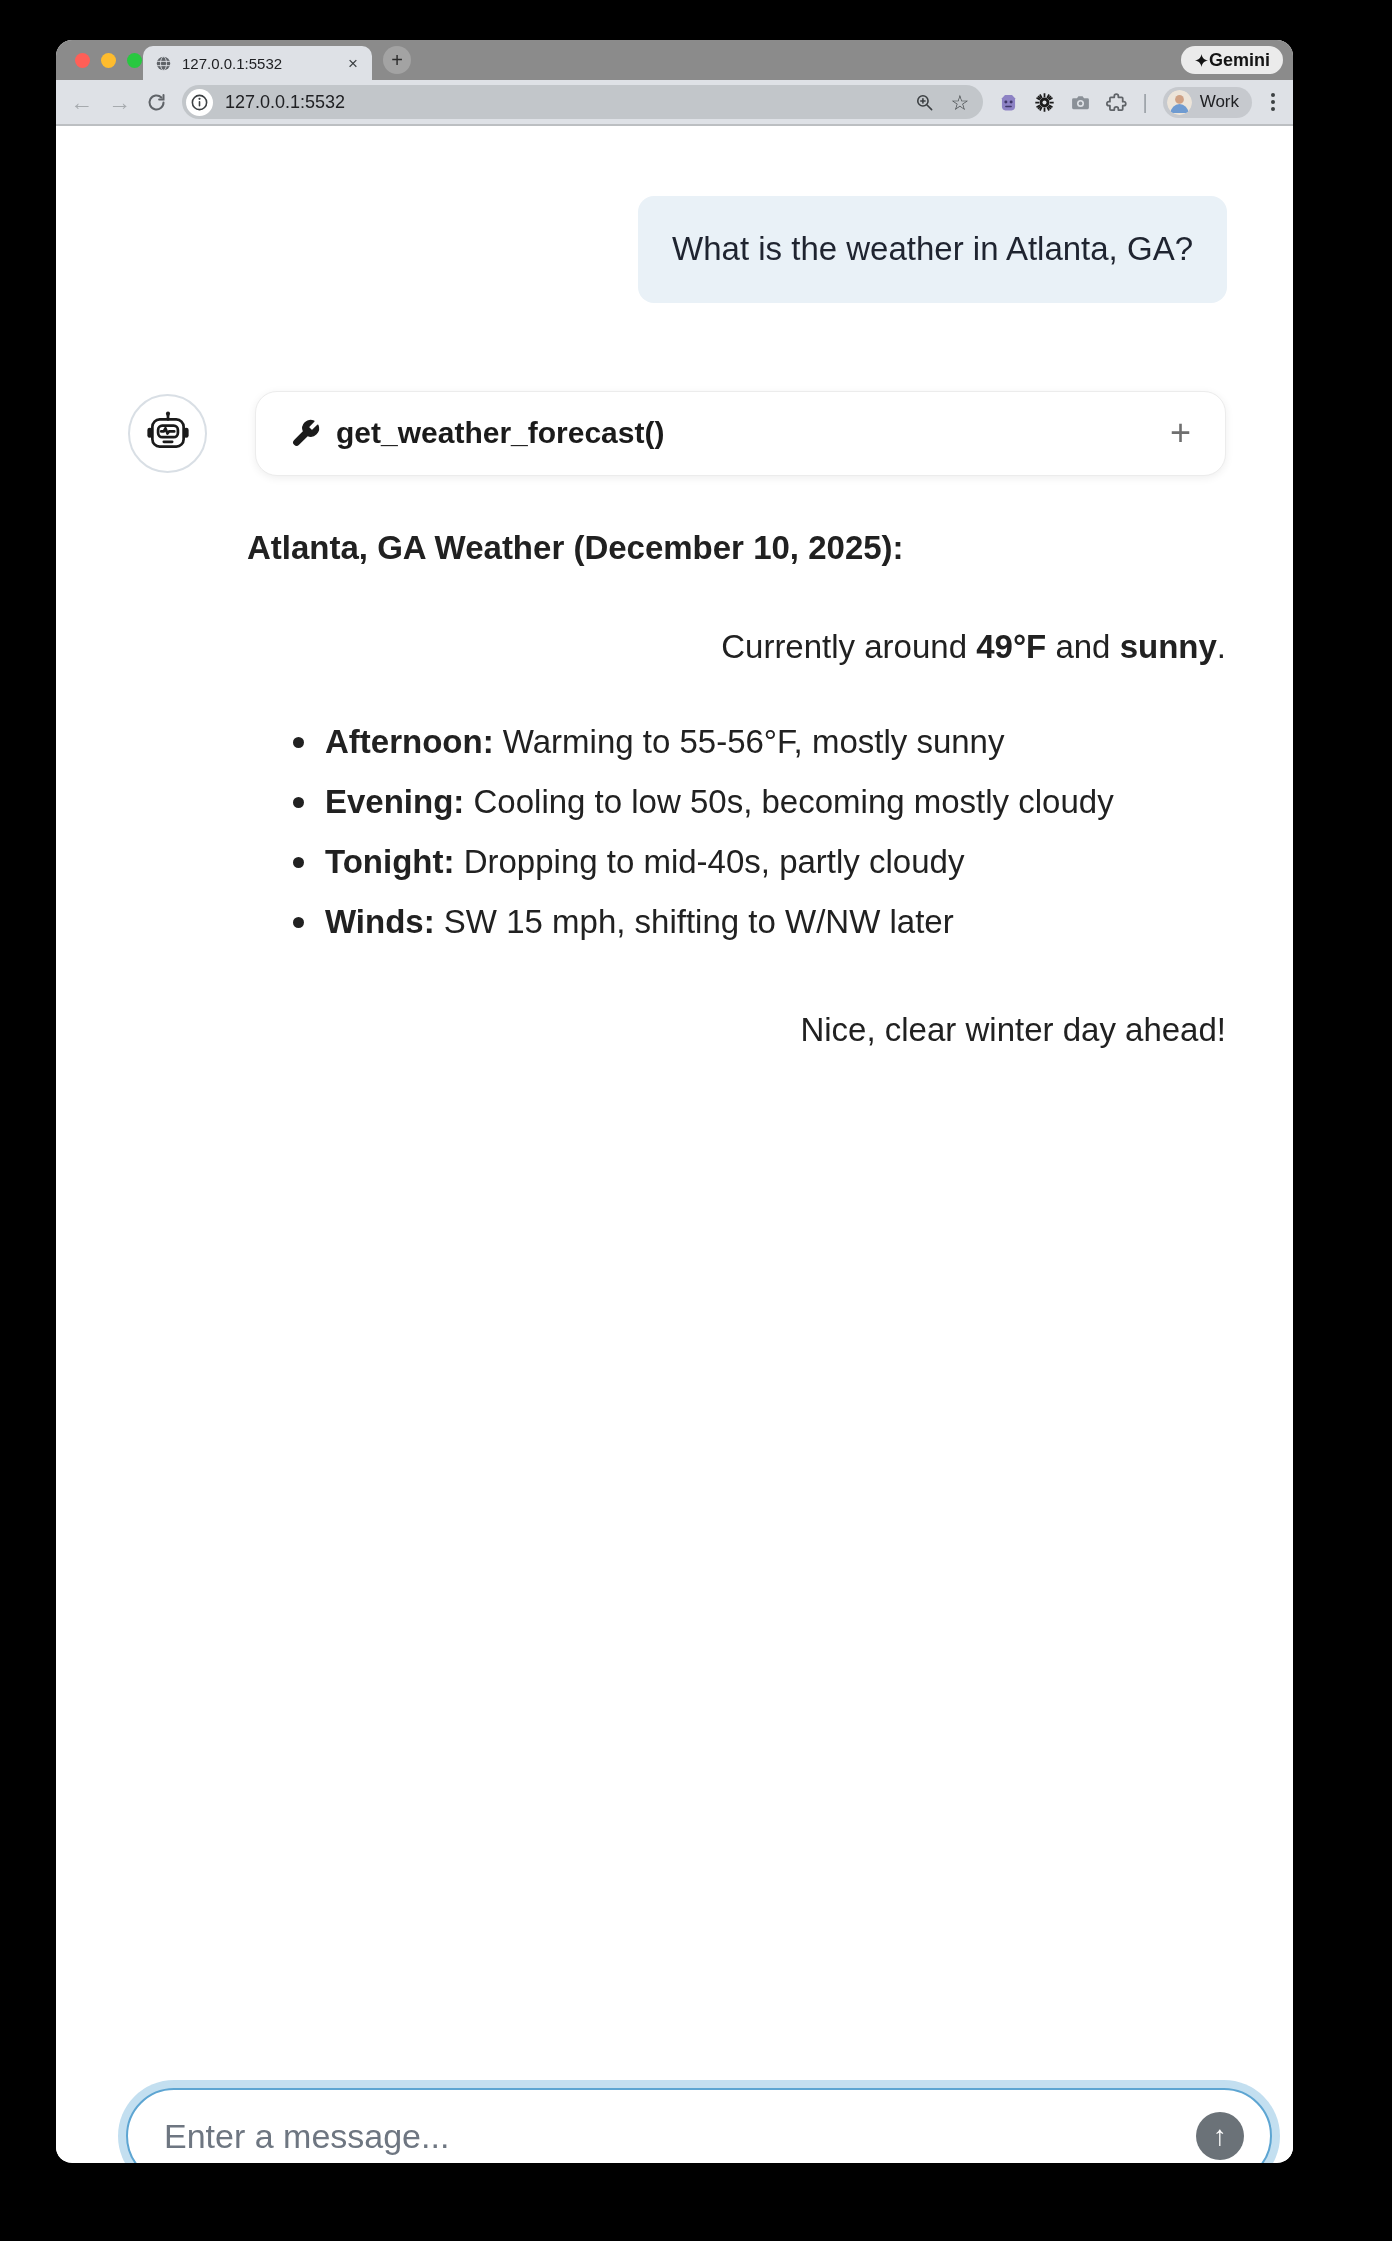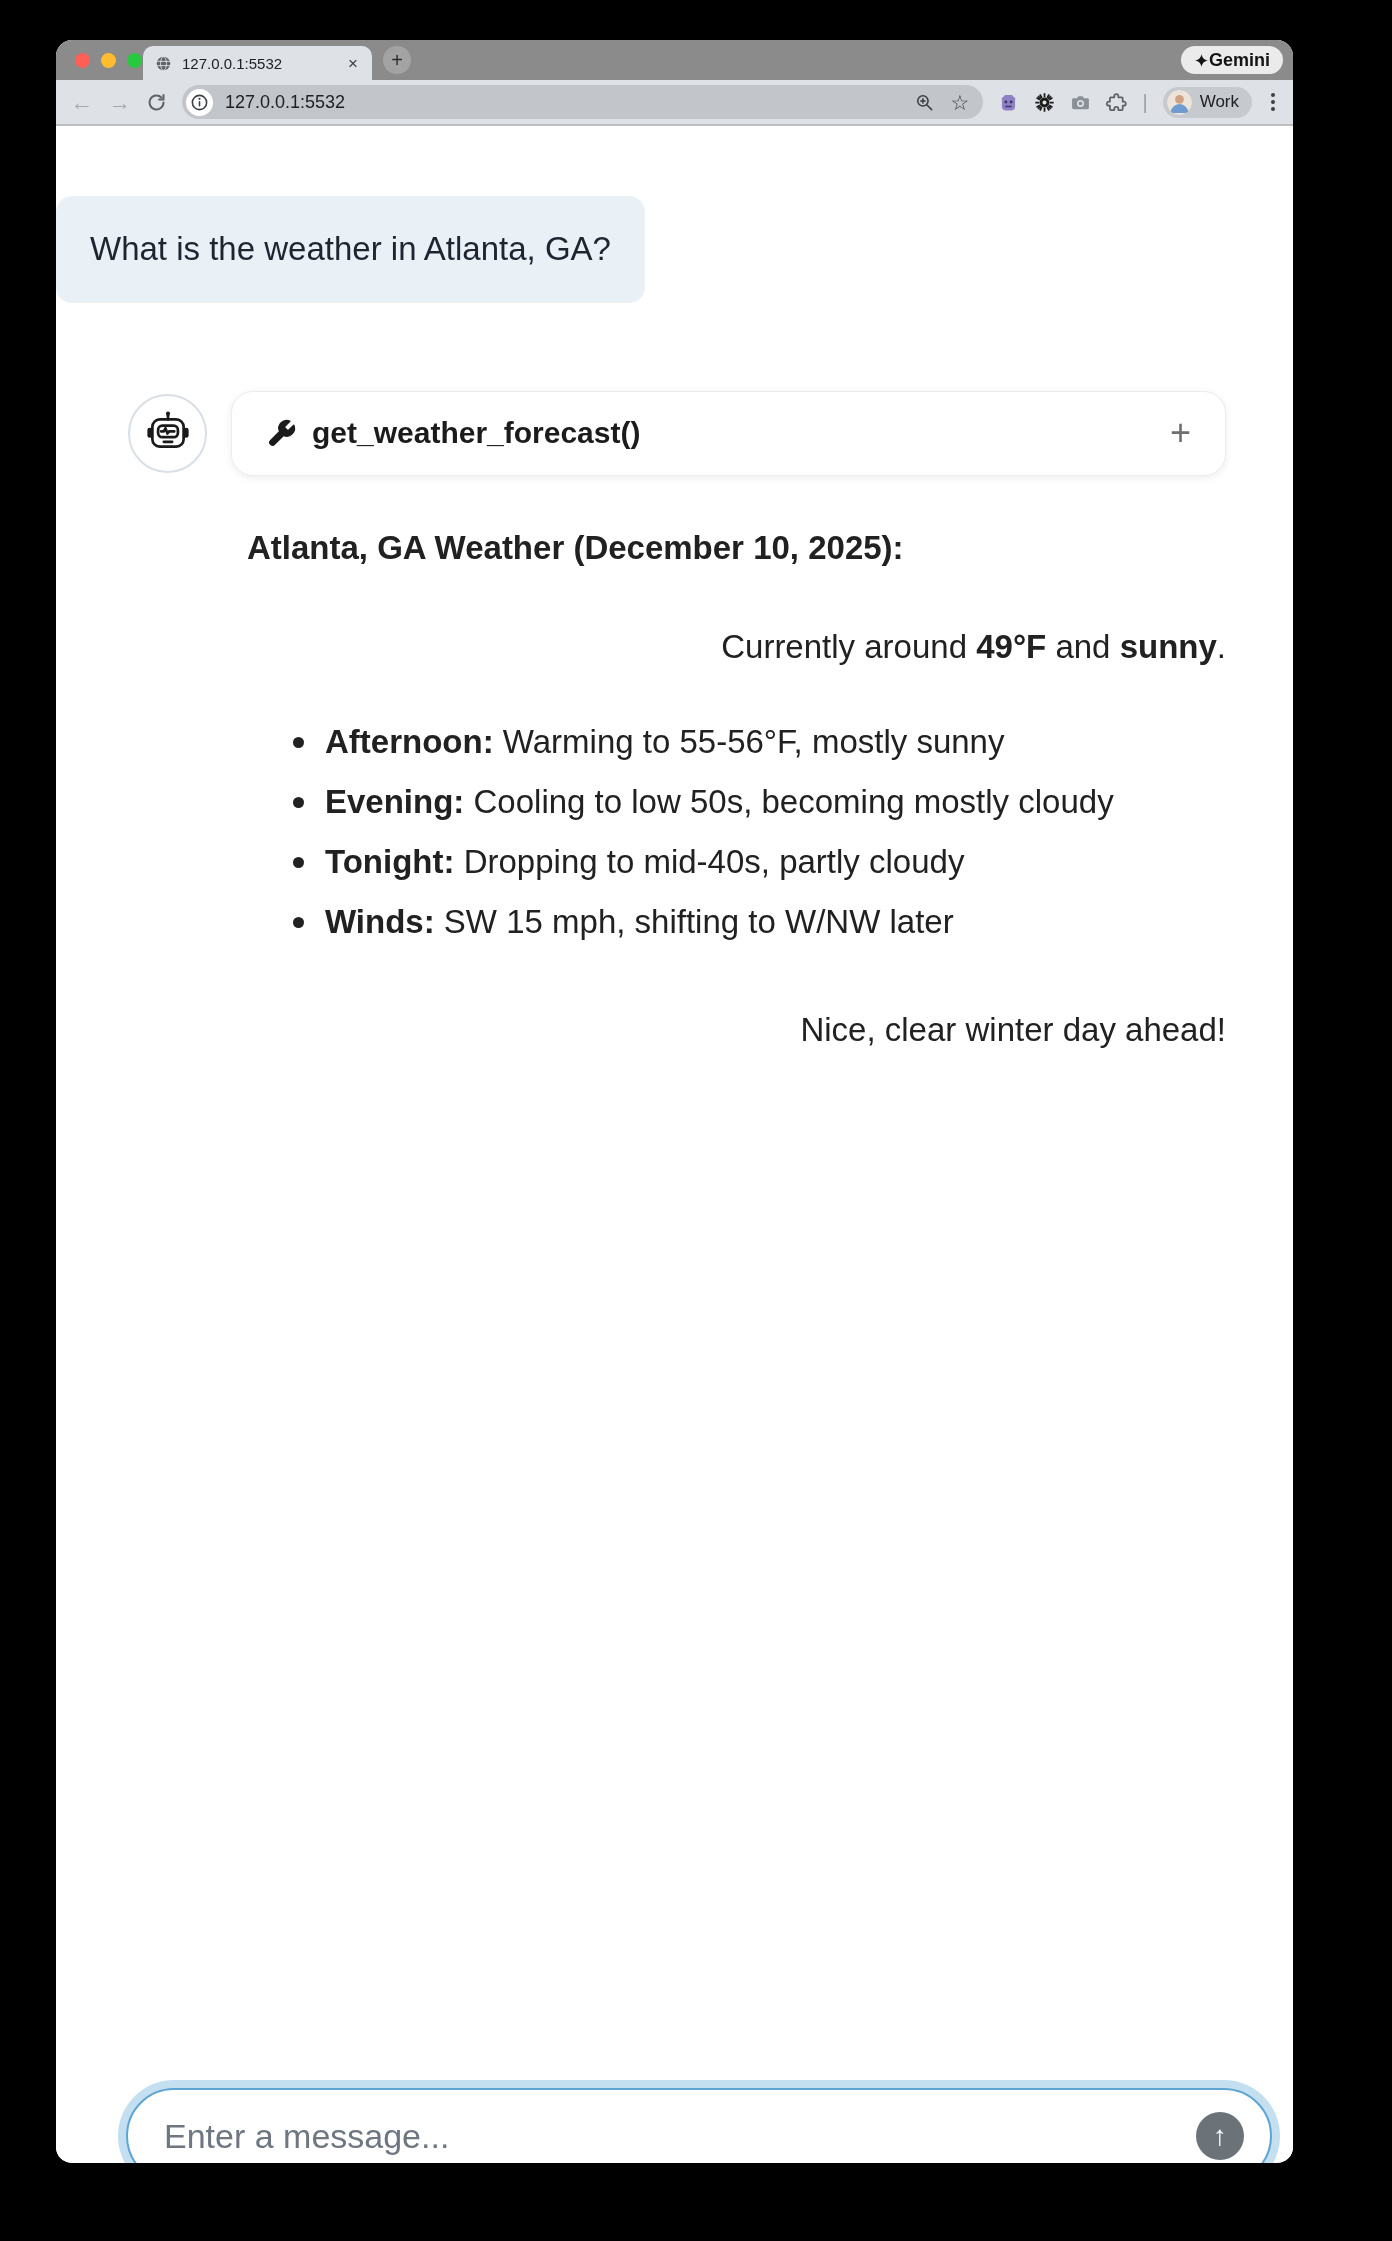--- a/index.html
+++ b/index.html
@@ -44,25 +44,25 @@
   .divider { color:#9aa0a6; font-size:20px; }
   .profile { height:31px; border-radius:16px; background:#c6c9ce; display:flex; align-items:center;
              gap:8px; padding:3px 13px 3px 4px; border:none; }
   .avatar-sm { width:25px; height:25px; border-radius:50%; overflow:hidden; display:flex; flex:none; }
   .profile .label { font-size:17px; color:#202124; }
   .menu-btn { background:none; border:none; display:flex; flex-direction:column; gap:3px; padding:4px; }
   .menu-btn i { width:4px; height:4px; border-radius:50%; background:#3c4043; }
 
   
   .content { position:relative; height:2035px; background:#fff; }
-  .user-row { display:flex; justify-content:flex-start; padding:70px 66px 0 0; }
+  .user-row { display:flex; justify-content:flex-end; padding:70px 66px 0 0; }
   .bubble { background:#e9f1f7; border-radius:16px; padding:31px 34px; font-size:33px;
             color:#1f2430; line-height:1.35; max-width:900px; }
 
-  .bot-row { display:flex; align-items:center; gap:24px; padding:88px 67px 0 72px; }
+  .bot-row { display:flex; align-items:center; gap:48px; padding:88px 67px 0 72px; }
   .bot-avatar { width:79px; height:79px; border-radius:50%; border:2px solid #d9dfe5;
                 background:#fff; display:flex; align-items:center; justify-content:center; flex:none; }
   .tool-pill { flex:1; height:85px; background:#fff; border:1px solid #ececec; border-radius:22px;
                box-shadow:0 2px 8px rgba(0,0,0,.07); display:flex; align-items:center; padding:0 34px; gap:15px; }
   .wrench { width:31px; height:31px; display:flex; flex:none; }
   .tool-label { font-size:30px; font-weight:700; color:#1b1b1b; flex:1; }
   .tool-expand { background:none; border:none; font-size:36px; color:#6f6f6f; line-height:1; }
 
   .response { padding:51px 67px 0 191px; color:#212121; }
   .response h2 { font-size:33px; font-weight:700; line-height:1.3; }

